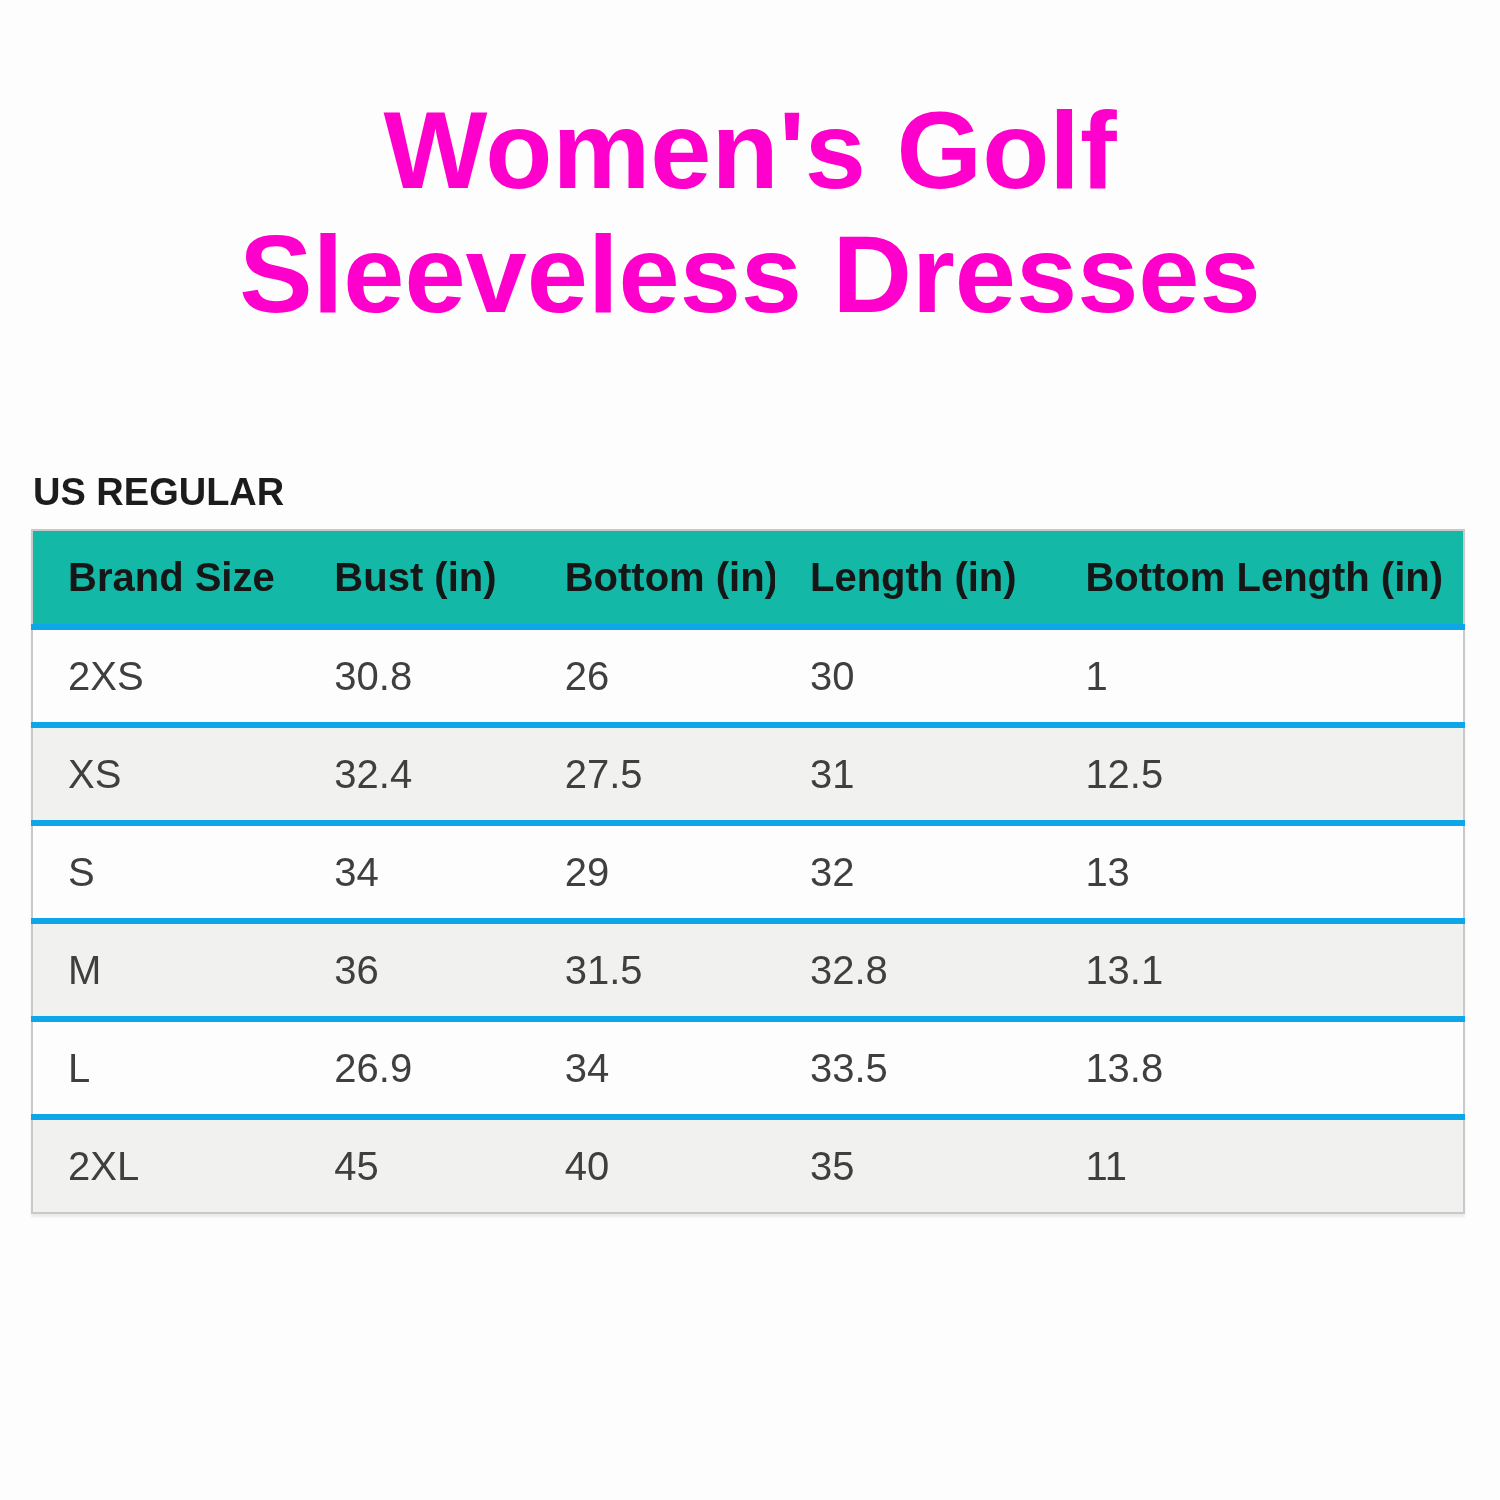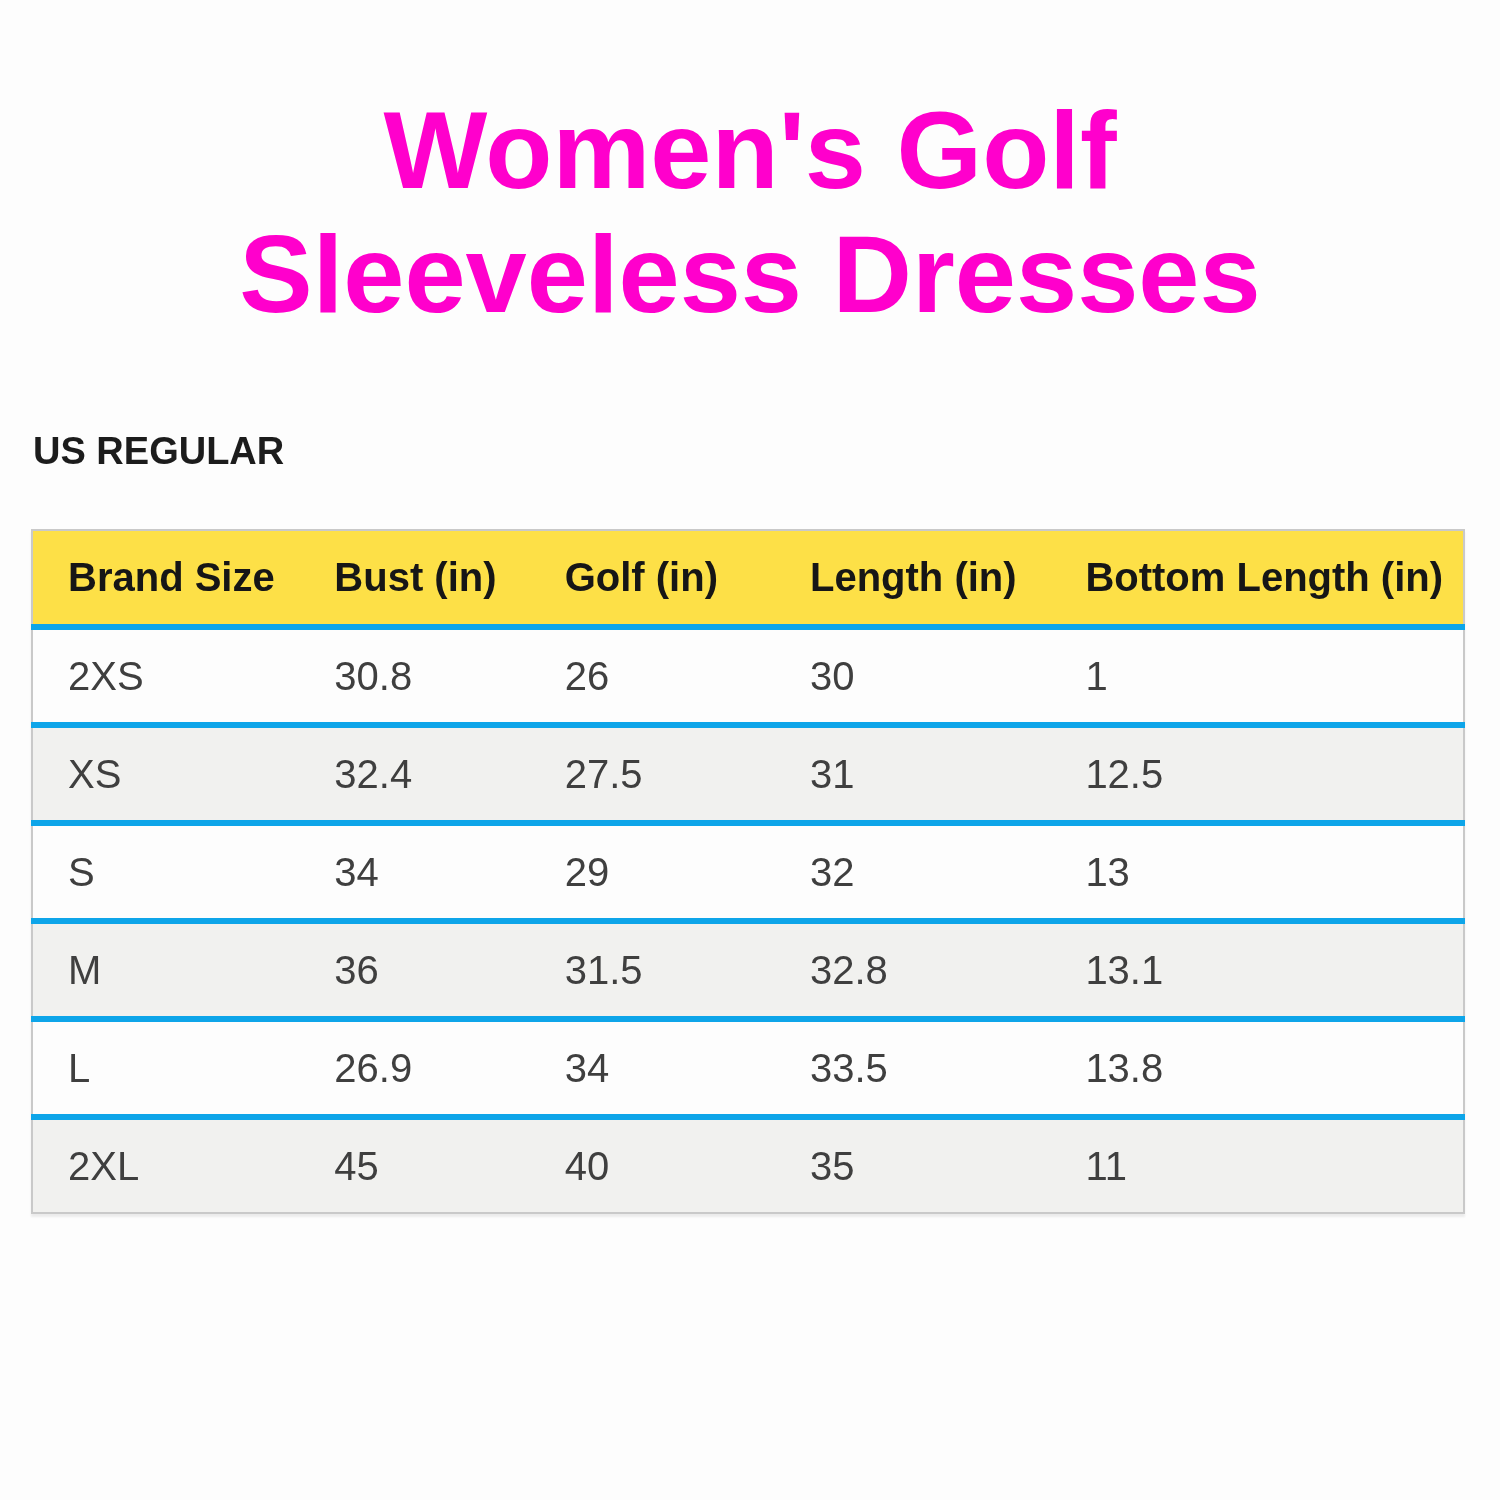--- a/index.html
+++ b/index.html
@@ -20,21 +20,21 @@
     text-align: center;
     font-size: 110px;
     line-height: 124px;
     font-weight: 700;
     color: #FF00CC;
   }
   .title .title-line { display: block; }
   .section-label {
     position: absolute;
     left: 33px;
-    top: 430px;
+    top: 471px;
     font-size: 38px;
     font-weight: 700;
     color: #1c1c1c;
   }
   table.size-table {
     position: absolute;
     left: 31px;
     top: 529px;
     width: 1434px;
     border-collapse: collapse;
@@ -54,21 +54,21 @@
     font-size: 40px;
     font-weight: 700;
     color: #161616;
   }
   .size-table td {
     height: 92px;
     font-size: 40px;
     font-weight: 400;
     color: #3f3f3f;
   }
-  .size-table thead tr { background: #fde047; }
+  .size-table thead tr { background: #14b8a6; }
   .size-table tbody tr { border-top: 6px solid #0ea5e9; }
   .size-table tbody tr:nth-child(odd)  { background: #fdfdfd; }
   .size-table tbody tr:nth-child(even) { background: #f1f1ef; }
 </style>
 </head>
 <body>
 
 <h1 class="title">
   <span class="title-line">Women's Golf</span>
   <span class="title-line">Sleeveless Dresses</span>
@@ -81,21 +81,21 @@
     <col style="width:267px">
     <col style="width:230px">
     <col style="width:245px">
     <col style="width:275px">
     <col style="width:413px">
   </colgroup>
   <thead>
     <tr>
       <th>Brand Size</th>
       <th>Bust (in)</th>
-      <th>Golf (in)</th>
+      <th>Bottom (in)</th>
       <th>Length (in)</th>
       <th>Bottom Length (in)</th>
     </tr>
   </thead>
   <tbody>
     <tr>
       <td>2XS</td>
       <td>30.8</td>
       <td>26</td>
       <td>30</td>

